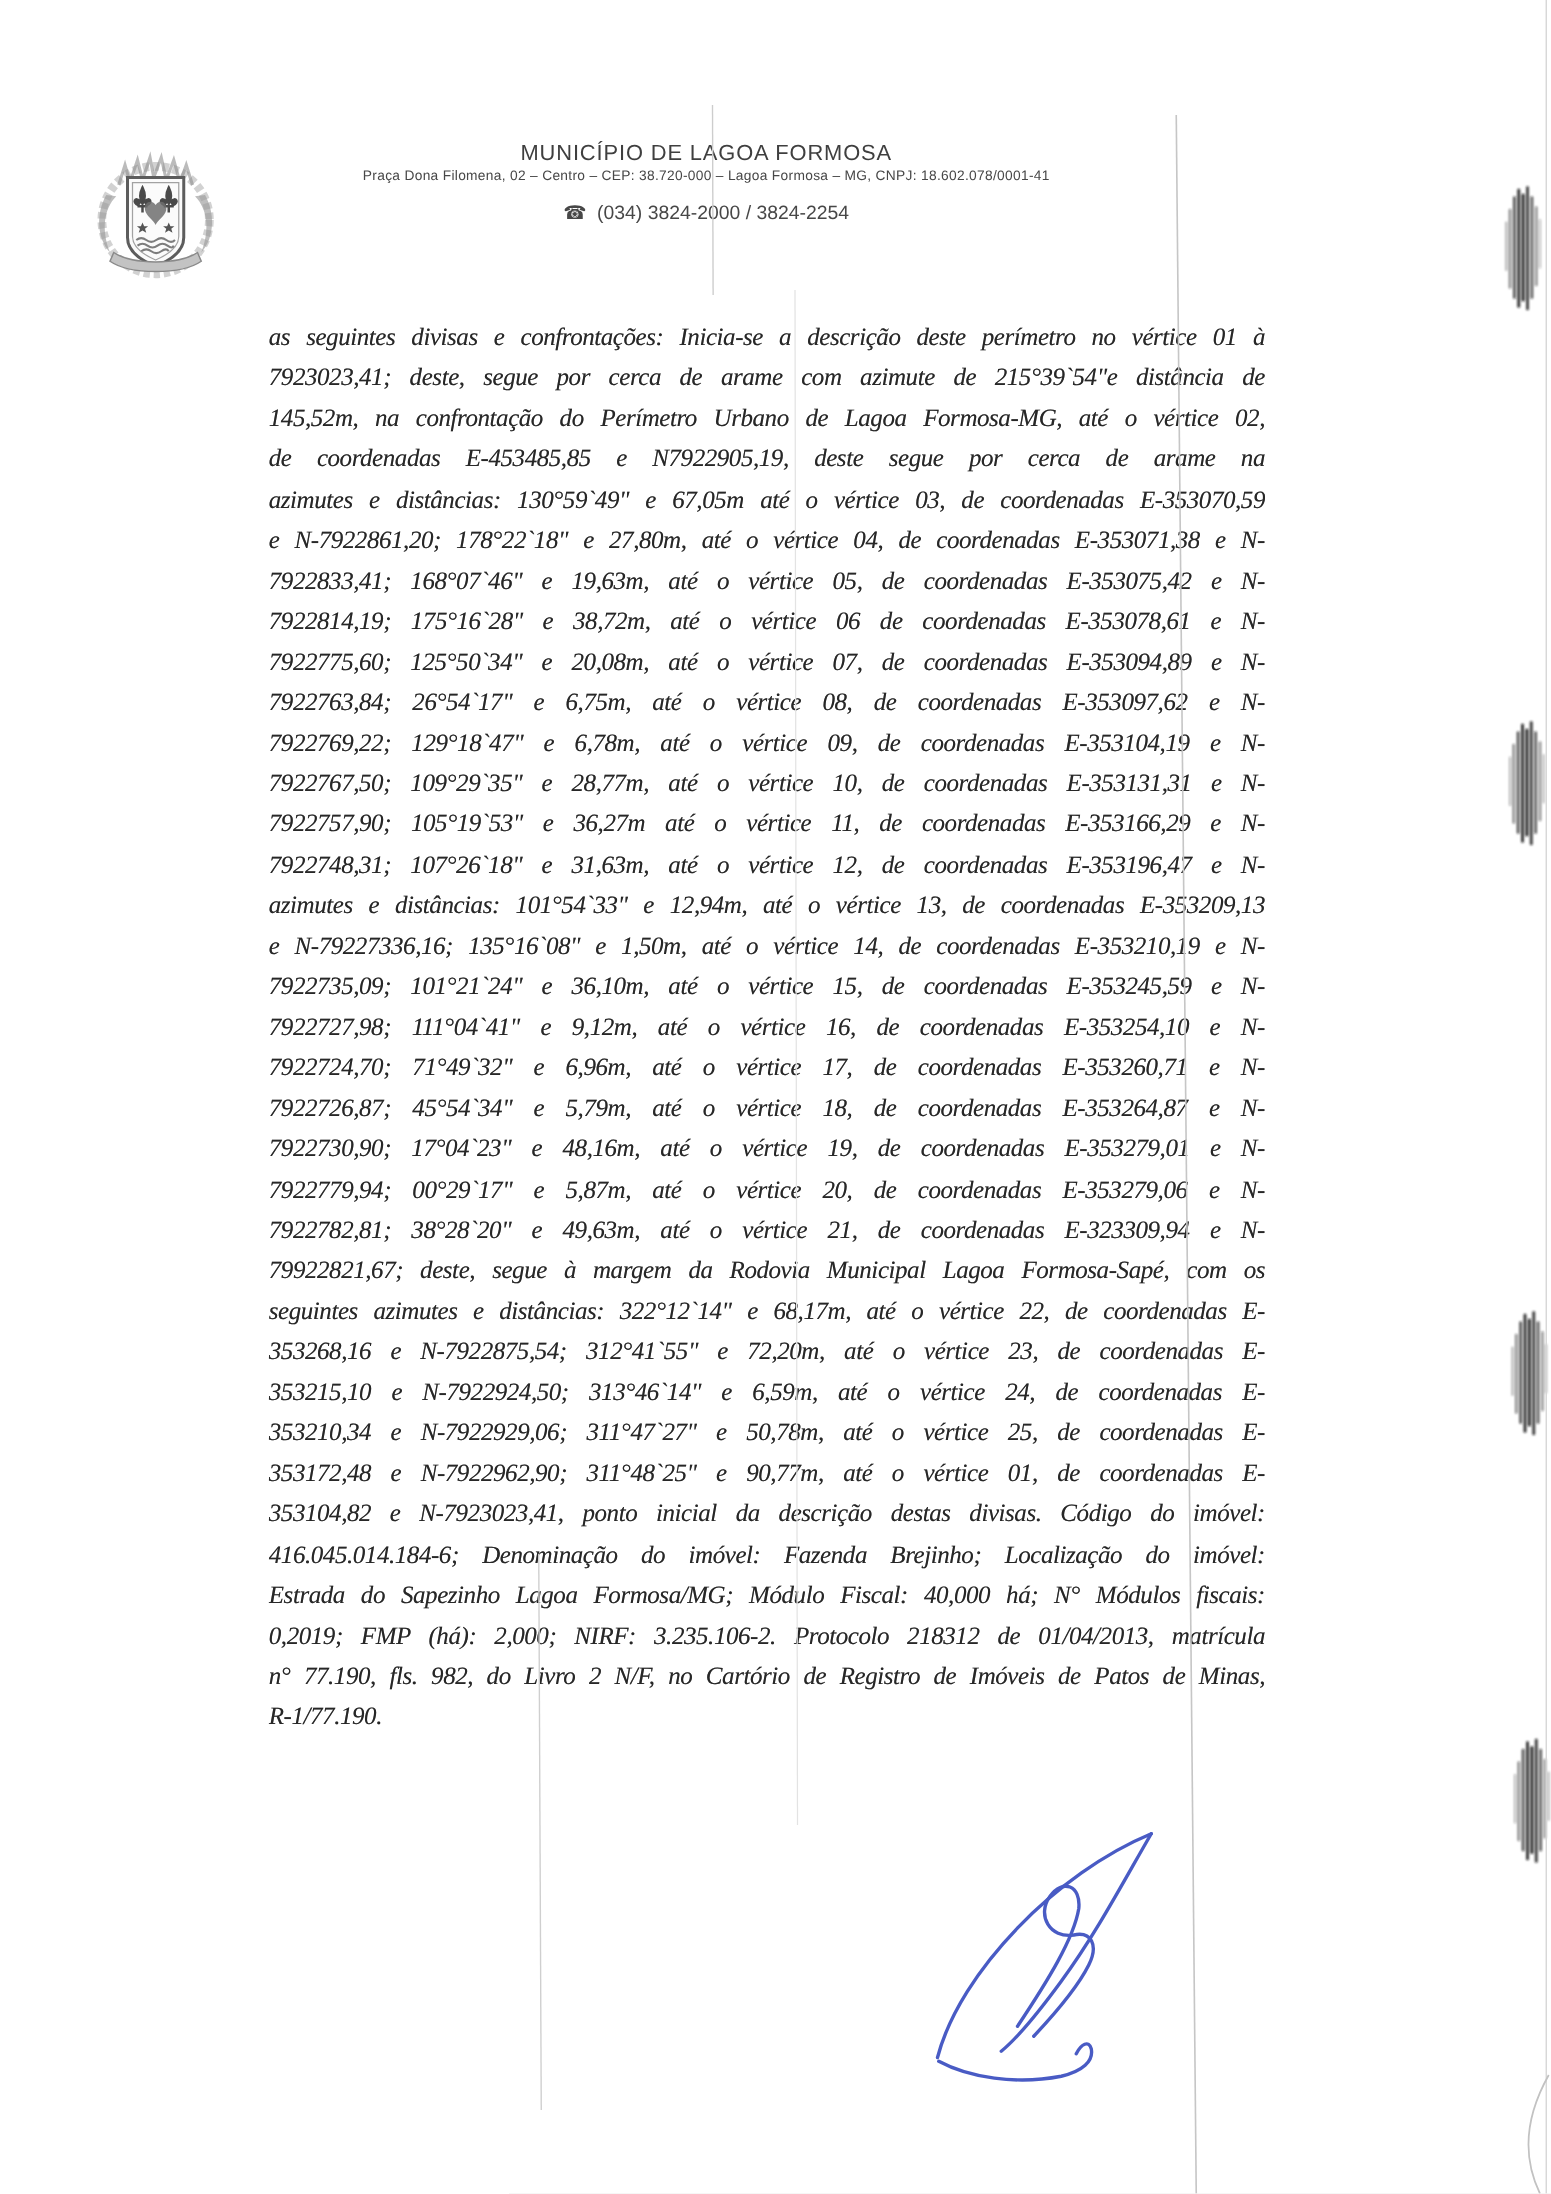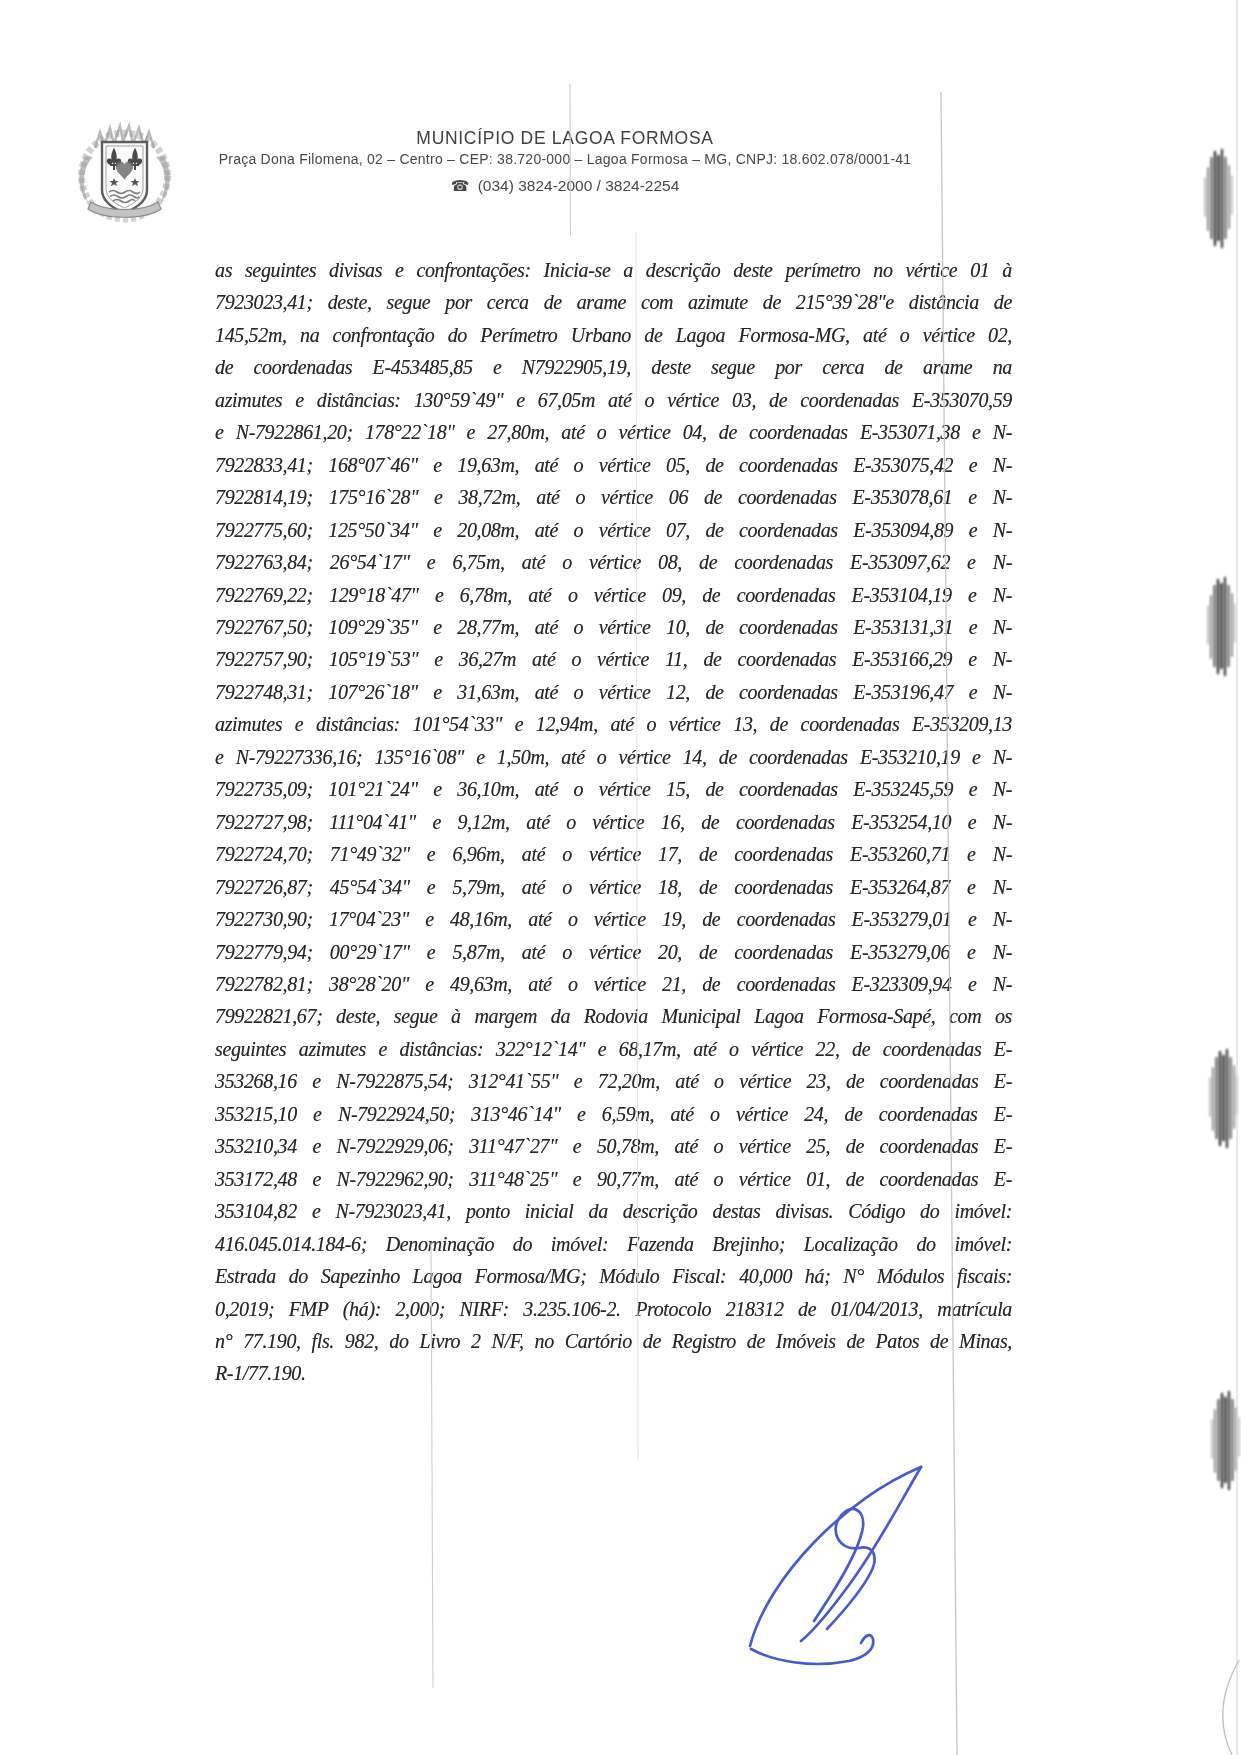--- a/index.html
+++ b/index.html
@@ -3,24 +3,24 @@
 <meta charset="utf-8">
 <style>
   html,body{margin:0;padding:0;background:#e9e9e9;}
   .page{
     position:relative;width:1241px;height:1755px;background:#ffffff;
     overflow:hidden;font-family:"Liberation Serif",serif;
   }
   
   .letterhead{
     position:absolute;left:60px;top:0;width:1010px;height:200px;
-    font-family:"Liberation Sans",sans-serif;color:#454545;text-align:center;margin-top:16px;
+    font-family:"Liberation Sans",sans-serif;color:#454545;text-align:center;
   }
   .h-title{position:absolute;left:0;right:0;top:112px;font-size:17.5px;letter-spacing:.7px;color:#3f3f3f;}
-  .h-address{position:absolute;left:0;right:0;top:135px;font-size:14px;letter-spacing:.25px;color:#474747;}
+  .h-address{position:absolute;left:0;right:0;top:135px;font-size:11px;letter-spacing:.25px;color:#474747;}
   .h-phone{position:absolute;left:0;right:0;top:161px;font-size:15.5px;color:#474747;}
   .h-phone .ph-icon{font-size:15px;margin-right:4px;}
   .logo{position:absolute;left:72px;top:116px;}
   
   .body-text{
     position:absolute;left:215px;top:254px;width:797px;
     font-size:20px;line-height:32.46px;letter-spacing:-.35px;
     color:#272727;text-shadow:0 0 .4px rgba(45,45,45,.55);font-style:italic;
   }
   .tline{
@@ -79,21 +79,21 @@
     <div class="h-title">MUNICÍPIO DE LAGOA FORMOSA</div>
     <div class="h-address">Praça Dona Filomena, 02 – Centro – CEP: 38.720-000 – Lagoa Formosa – MG, CNPJ: 18.602.078/0001-41</div>
     <div class="h-phone">
       <span class="ph-icon">☎</span>
       <span>(034) 3824-2000 / 3824-2254</span>
     </div>
   </div>
 
   <div class="body-text">
     <div class="tline">as seguintes divisas e confrontações: Inicia-se a descrição deste perímetro no vértice 01 à</div>
-    <div class="tline">7923023,41; deste, segue por cerca de arame com azimute de 215°39`28"e distância de</div>
+    <div class="tline">7923023,41; deste, segue por cerca de arame com azimute de 215°39`54"e distância de</div>
     <div class="tline">145,52m, na confrontação do Perímetro Urbano de Lagoa Formosa-MG, até o vértice 02,</div>
     <div class="tline">de coordenadas E-453485,85 e N7922905,19, deste segue por cerca de arame na</div>
     <div class="tline">azimutes e distâncias: 130°59`49" e 67,05m até o vértice 03, de coordenadas E-353070,59</div>
     <div class="tline">e N-7922861,20; 178°22`18" e 27,80m, até o vértice 04, de coordenadas E-353071,38 e N-</div>
     <div class="tline">7922833,41; 168°07`46" e 19,63m, até o vértice 05, de coordenadas E-353075,42 e N-</div>
     <div class="tline">7922814,19; 175°16`28" e 38,72m, até o vértice 06 de coordenadas E-353078,61 e N-</div>
     <div class="tline">7922775,60; 125°50`34" e 20,08m, até o vértice 07, de coordenadas E-353094,89 e N-</div>
     <div class="tline">7922763,84; 26°54`17" e 6,75m, até o vértice 08, de coordenadas E-353097,62 e N-</div>
     <div class="tline">7922769,22; 129°18`47" e 6,78m, até o vértice 09, de coordenadas E-353104,19 e N-</div>
     <div class="tline">7922767,50; 109°29`35" e 28,77m, até o vértice 10, de coordenadas E-353131,31 e N-</div>

